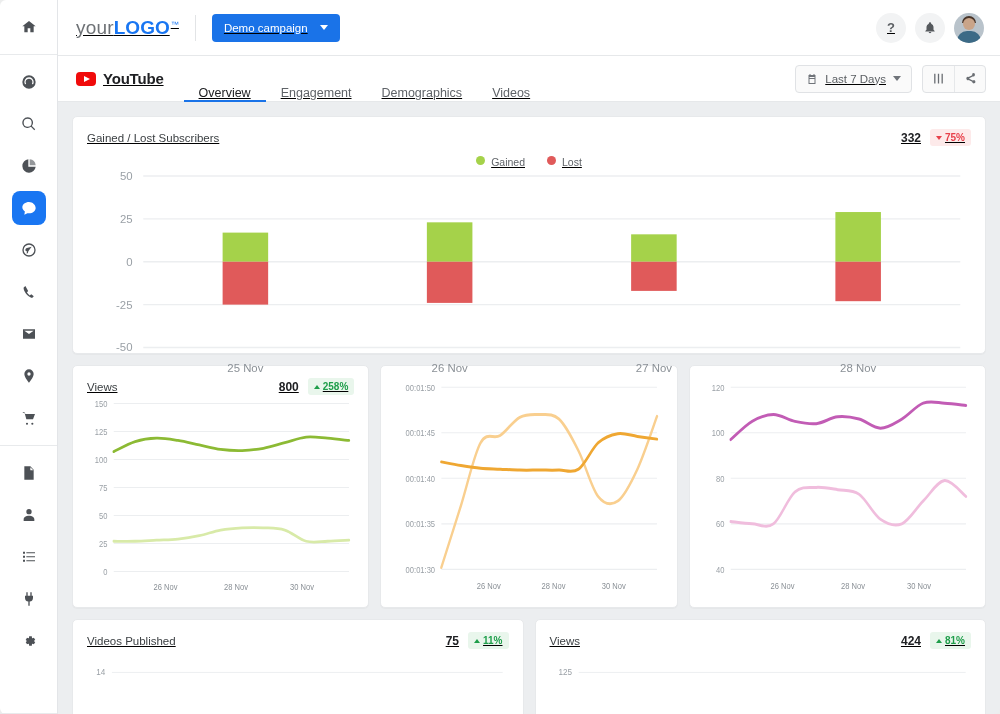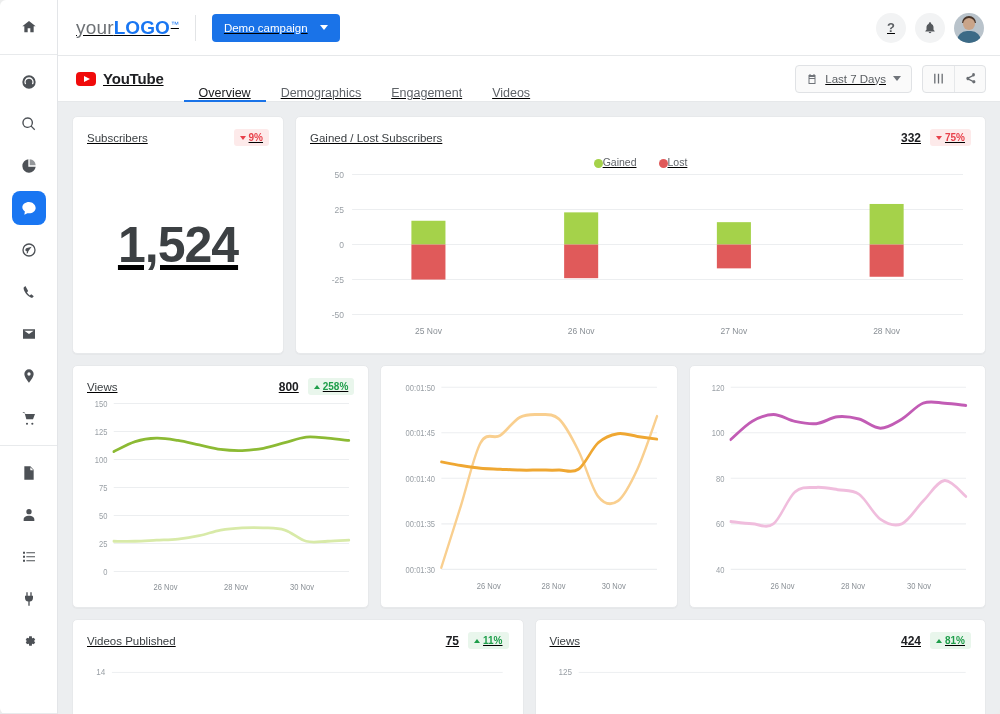--- a/index.html
+++ b/index.html
@@ -162,21 +162,21 @@
   
   .card-subs { width: 212px; flex: 0 0 212px; height: 238px; }
   .big-number {
     flex: 1; display: flex; align-items: center; justify-content: center;
     font-size: 50px; font-weight: bold; color: #3c4043; letter-spacing: -1px;
   }
 
   
   .card-gl { flex: 1; height: 238px; }
   .legend { display: flex; justify-content: center; gap: 22px; margin-top: 10px; }
-  .legend-item { display: flex; align-items: flex-end; gap: 0; font-size: 10.5px; color: #5f6368; }
+  .legend-item { display: flex; align-items: flex-start; gap: 6px; font-size: 10.5px; color: #5f6368; }
   .dot { width: 9px; height: 9px; border-radius: 50%; }
   .chart-wrap { flex: 1; position: relative; margin-top: 0; }
 
   
   .chart-wrap svg { width: 100%; height: 100%; display: block; }
   .gridline { stroke: #eceef0; stroke-width: 1; }
   .axis-label { font-family: "Liberation Sans", sans-serif; font-size: 8.5px; fill: #9aa0a6; }
   .axis-label-x { font-family: "Liberation Sans", sans-serif; font-size: 8.5px; fill: #8a9096; text-anchor: middle; }
 
   
@@ -313,24 +313,24 @@
         <span class="yt-mark">
             <span class="tri"></span>
           </span>
         <span class="yt-name">YouTube</span>
       </div>
       <div class="tabs">
         <div class="tab active">
             <span>Overview</span>
           </div>
         <div class="tab">
+            <span>Engagement</span>
+          </div>
+        <div class="tab">
             <span>Demographics</span>
-          </div>
-        <div class="tab">
-            <span>Engagement</span>
           </div>
         <div class="tab">
             <span>Videos</span>
           </div>
       </div>
       <div class="chbar-spacer"></div>
       <button class="pill-btn">
         <svg viewBox="0 0 24 24">
             <path d="M7 2v2H5v18h14V4h-2V2h-2v2H9V2zm-0 6h10v2H7zm0 4h10v8H7z"></path>
           </svg>
@@ -348,30 +348,20 @@
               <path d="M18 2a3 3 0 0 0-2.9 3.8L8.6 9.3a3 3 0 1 0 0 5.4l6.5 3.5A3 3 0 1 0 18 15a3 3 0 0 0-2 .8L9.8 12.4a3 3 0 0 0 0-.8L16 8.2A3 3 0 1 0 18 2z"></path>
             </svg>
         </button>
       </div>
     </div>
 
     <div class="content">
 
       <div class="row">
 
-        <section class="card card-subs">
-          <div class="card-head">
-            <div class="card-title">Subscribers</div>
-            <div class="badge down">
-              <span class="arr-down"></span>
-              <span>9%</span>
-            </div>
-          </div>
-          <div class="big-number">1,524</div>
-        </section>
 
         <section class="card card-gl">
           <div class="card-head">
             <div class="card-title">Gained / Lost Subscribers</div>
             <div class="card-head-right">
               <span class="card-value">332</span>
               <span class="badge down">
                 <span class="arr-down"></span>
                 <span>75%</span>
               </span>

